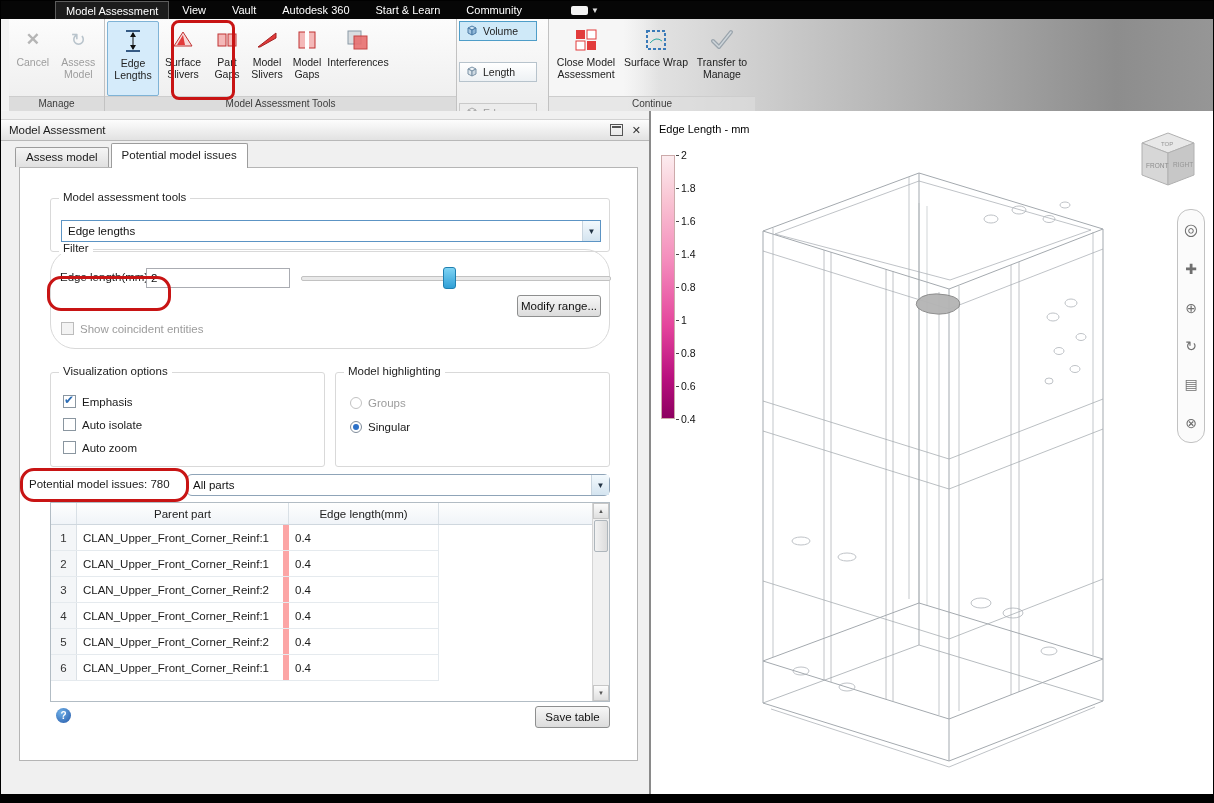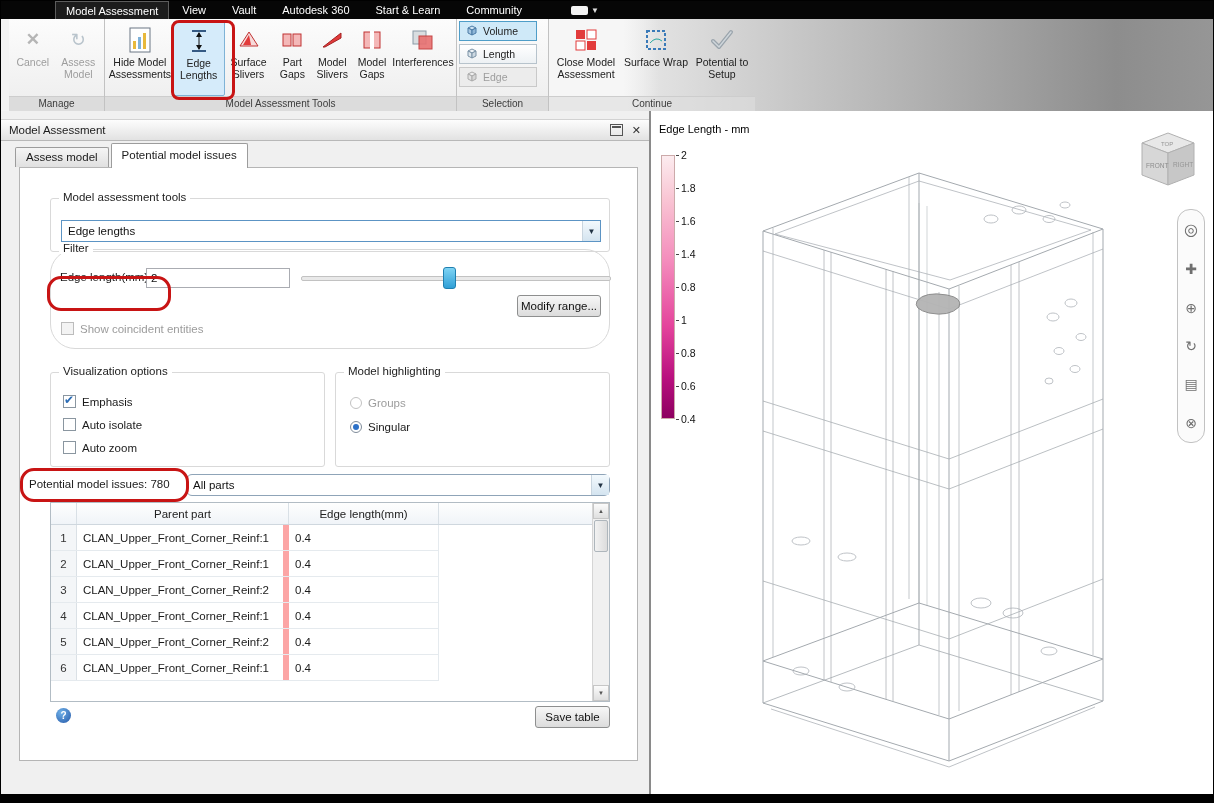--- a/index.html
+++ b/index.html
@@ -21,21 +21,21 @@
   .rgroup.light{background:linear-gradient(180deg,#fcfcfc,#ededed);border-right:1px solid #c2c2c2;}
   .rgroup .btns{flex:1;display:flex;align-items:stretch;padding:2px 2px 0;}
   .rgroup .glabel{height:14px;font-size:10px;color:#3c3c3c;text-align:center;line-height:14px;
     background:rgba(214,214,214,.75);border-top:1px solid #cdcdcd;white-space:nowrap;overflow:hidden;}
   .rbtn{display:flex;flex-direction:column;align-items:center;justify-content:flex-start;
     padding:3px 1px 1px;font-size:10.5px;line-height:1.15;text-align:center;color:#222;box-sizing:border-box;}
   .rbtn .ric{height:32px;display:flex;align-items:center;justify-content:center;}
   .rbtn.disabled{color:#9d9d9d;}
   .rbtn.active{background:#d5ebfa;border:1px solid #7fb3d6;border-radius:2px;}
   .glyph-ic{font-size:18px;color:#b9c4cc;}
-  .selcol{display:flex;flex-direction:column;justify-content:flex-start;gap:3px;padding:3px 4px 0;}
+  .selcol{display:flex;flex-direction:column;justify-content:flex-start;gap:21px;padding:3px 4px 0;}
   .selbtn{display:flex;align-items:center;gap:5px;font-size:10.5px;height:20px;width:78px;
     box-sizing:border-box;border:1px solid #b7c3cc;background:linear-gradient(#ffffff,#edf1f4);padding:0 5px;color:#222;}
   .selbtn.active{border-color:#4e9dc8;background:#cfe9f8;}
   .selbtn.disabled{color:#9d9d9d;background:#ececec;border-color:#c9c9c9;}
   .rgroup.continue{background:linear-gradient(90deg,#f6f6f6 0px,#f6f6f6 74px,rgba(246,246,246,0) 110px);}
   .rgroup.continue .glabel{background:rgba(222,222,222,.6);}
   
   .ann{position:absolute;border:3px solid #c81414;pointer-events:none;z-index:50;}
   
   .panel{position:absolute;top:110px;left:0;width:649px;height:685px;background:#f0f0f0;
@@ -141,31 +141,20 @@
         <div class="rbtn disabled" style="width:48px;">
           <span class="ric glyph-ic">↻</span>
           <span>Assess Model</span>
         </div>
       </div>
       <div class="glabel">Manage</div>
     </div>
 
     <div class="rgroup light" style="width:352px;">
       <div class="btns">
-        <div class="rbtn" style="width:66px;">
-          <span class="ric">
-            <svg width="22" height="26">
-                <rect x="1" y="1" width="20" height="24" fill="#fff" stroke="#6b7684"></rect>
-                <rect x="4" y="14" width="3" height="8" fill="#e8b93c"></rect>
-                <rect x="9" y="10" width="3" height="12" fill="#7fb2d9"></rect>
-                <rect x="14" y="6" width="3" height="16" fill="#e8b93c"></rect>
-              </svg>
-          </span>
-          <span>Hide Model Assessments</span>
-        </div>
         <div class="rbtn active" style="width:52px;">
           <span class="ric">
             <svg width="20" height="26">
                 <line x1="3" y1="3" x2="17" y2="3" stroke="#355a84" stroke-width="2"></line>
                 <line x1="3" y1="23" x2="17" y2="23" stroke="#355a84" stroke-width="2"></line>
                 <line x1="10" y1="5" x2="10" y2="21" stroke="#111"></line>
                 <polygon points="10,4 7,9 13,9" fill="#111"></polygon>
                 <polygon points="10,22 7,17 13,17" fill="#111"></polygon>
               </svg>
           </span>
@@ -277,21 +266,21 @@
           </span>
           <span>Surface Wrap</span>
         </div>
         <div class="rbtn" style="width:62px;">
           <span class="ric">
             <svg width="26" height="24">
                 <path d="M4,13 L10,19 L22,4" stroke="#9aa4ac" stroke-width="4" fill="none" stroke-linecap="round" stroke-linejoin="round"></path>
                 <path d="M4,13 L10,19 L22,4" stroke="#cfd6db" stroke-width="1.5" fill="none" stroke-linecap="round"></path>
               </svg>
           </span>
-          <span>Potential to Setup</span>
+          <span>Transfer to Manage</span>
         </div>
       </div>
       <div class="glabel">Continue</div>
     </div>
   </div>
 
   <div class="panel">
     <div class="panel-title">
       <span>Model Assessment</span>
       <span class="pt-icons">

